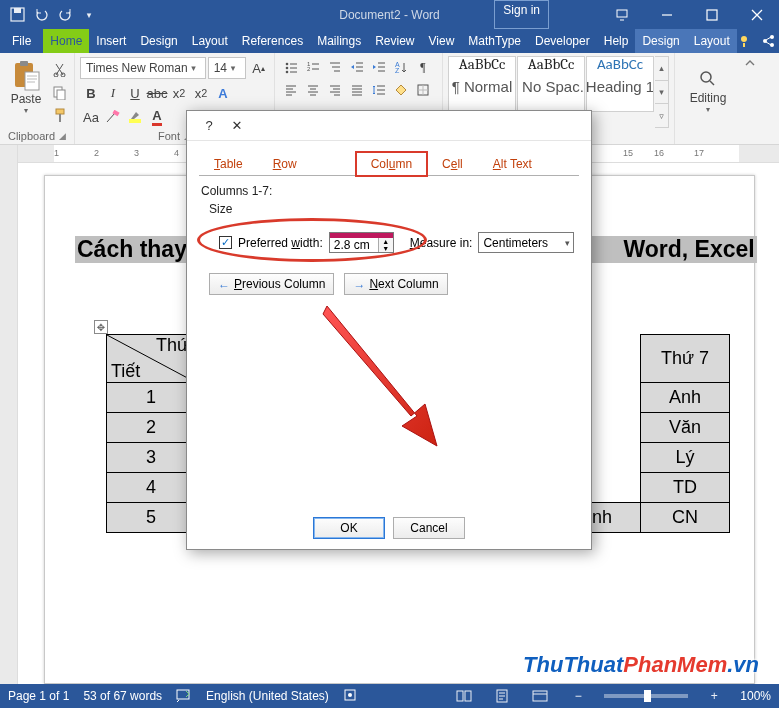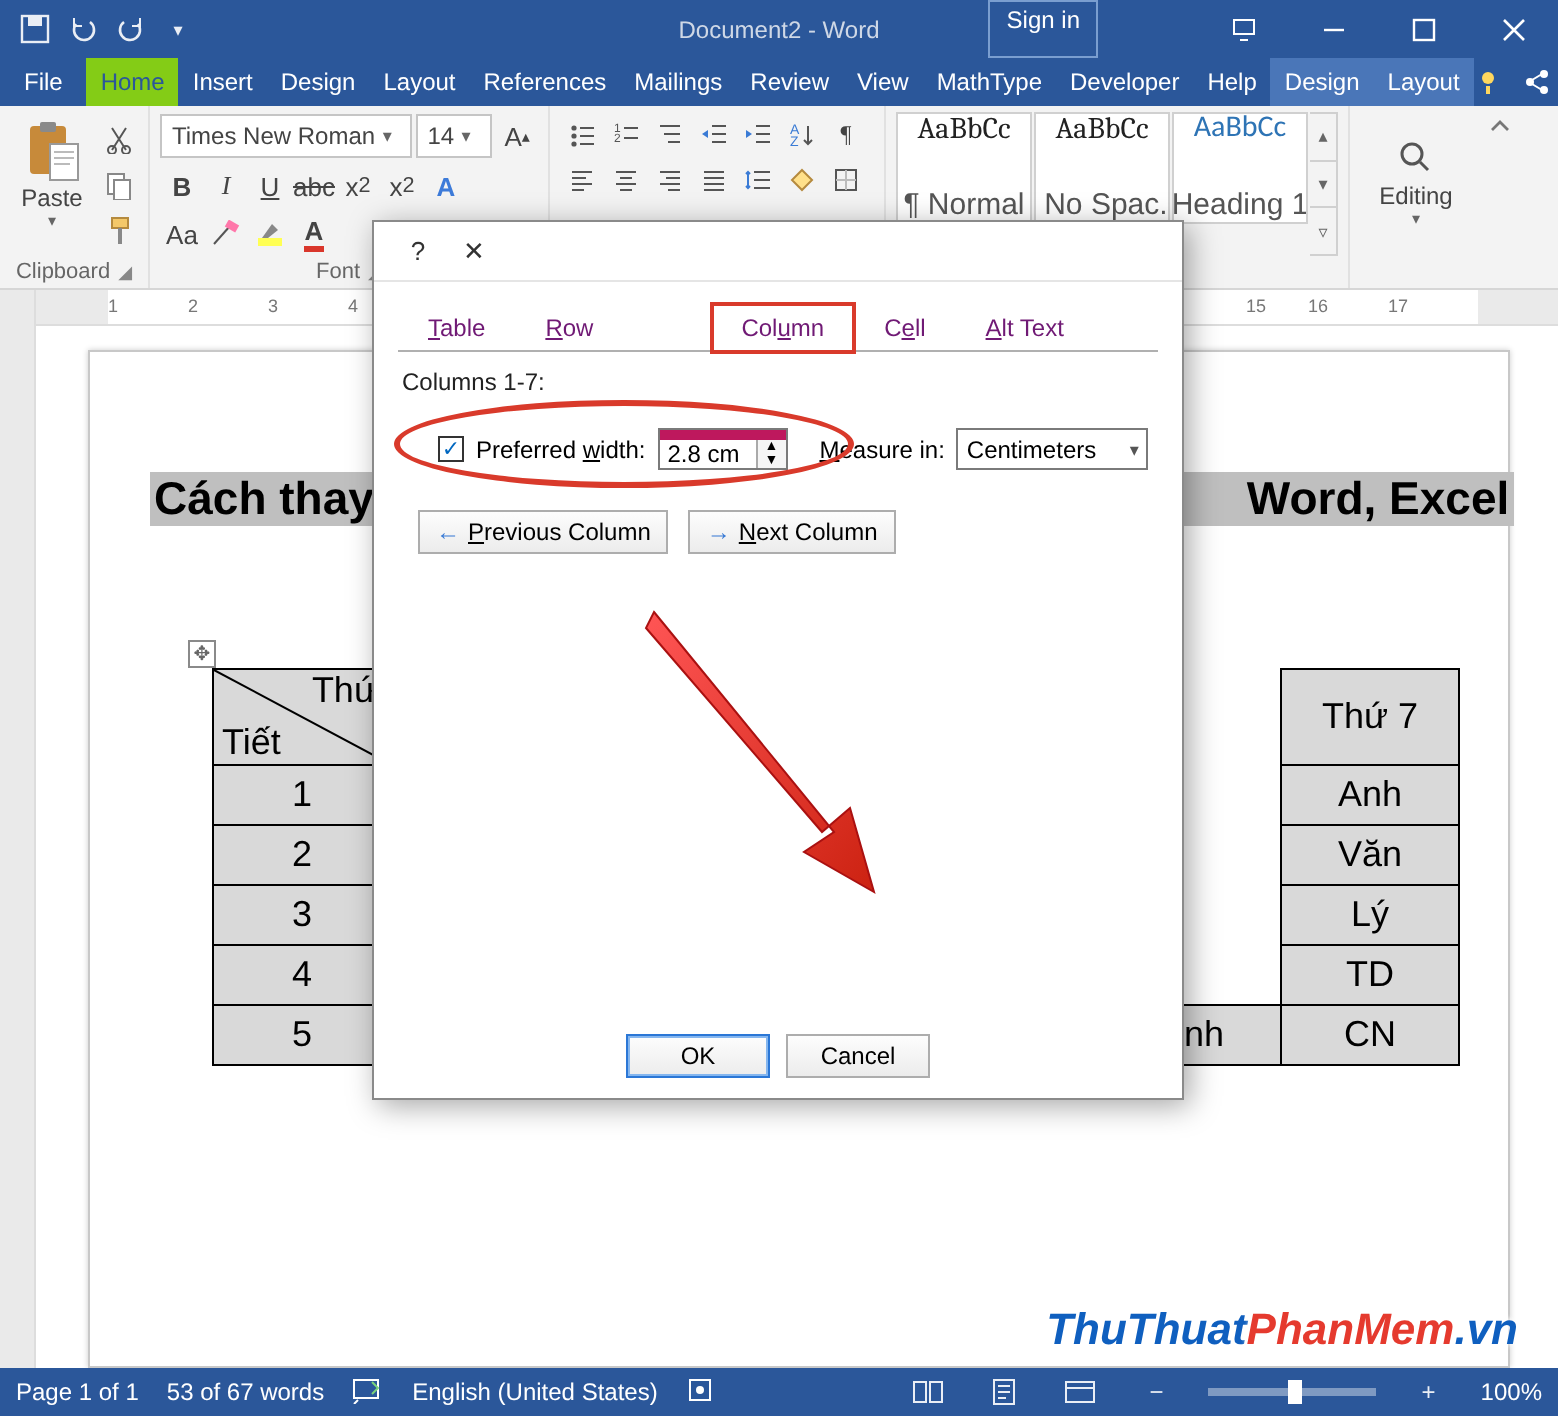--- a/index.html
+++ b/index.html
@@ -42,21 +42,21 @@
   .tool-row { display: flex; gap: 0; }
   .tool { width: 22px; height: 22px; display: flex; align-items: center; justify-content: center; font-size: 13px; }
 
   
   .para-grid { display: flex; flex-direction: column; gap: 1px; }
   .para-row { display: flex; }
   .para-btn { width: 22px; height: 22px; display: flex; align-items: center; justify-content: center; }
 
   
   .style-gal { display: flex; gap: 1px; }
-  .style-card { width: 68px; height: 56px; border: 1px solid #d0d0d0; background: #fff; display: flex; flex-direction: column; align-items: center; justify-content: space-between; overflow: hidden; }
+  .style-card { width: 68px; height: 56px; border: 1px solid #d0d0d0; background: #fff; display: flex; flex-direction: column; align-items: center; justify-content: flex-start; overflow: hidden; }
   .style-card .sample { font-family: Cambria, serif; font-size: 15px; color: #222; line-height: 1; white-space: nowrap; }
   .style-card .name { font-size: 15px; color: #555; margin-top: 6px; white-space: nowrap; }
   .style-card.heading .sample { color: #2e74b5; font-family: Calibri, sans-serif; }
   .gal-arrows { width: 14px; display: flex; flex-direction: column; border: 1px solid #d0d0d0; border-left: none; }
   .gal-arrows div { flex: 1; display: flex; align-items: center; justify-content: center; font-size: 9px; border-bottom: 1px solid #d0d0d0; color: #666; }
   .gal-arrows div:last-child { border-bottom: none; }
 
   
   .ruler-h { height: 18px; background: #fff; border-bottom: 1px solid #ddd; position: relative; overflow: hidden; font-size: 9px; color: #777; }
   .ruler-h .shade { position: absolute; left: 0; top: 0; bottom: 0; background: #eaeaea; }
@@ -77,21 +77,21 @@
   table.doctable .diag .t1 { position: absolute; right: 6px; top: 0; }
   table.doctable .diag .t2 { position: absolute; left: 4px; bottom: 0; }
   table.doctable .midcover { background: #fff; border: none; }
 
   
   .dialog { position: absolute; left: 186px; top: 110px; width: 406px; height: 440px; background: #fff; border: 1px solid #8a8a8a; box-shadow: 3px 3px 14px rgba(0,0,0,.35); display: flex; flex-direction: column; font-size: 12px; }
   .dlg-title { height: 30px; display: flex; align-items: center; padding: 0 8px; border-bottom: 1px solid #e5e5e5; }
   .dlg-title .t { flex: 1; font-size: 12px; color: #000; }
   .dlg-title .hb { width: 28px; text-align: center; font-size: 13px; color: #333; }
   .dlg-tabs { display: flex; padding: 10px 10px 0 12px; gap: 0; }
-  .dlg-tab { padding: 4px 14px; font-size: 12px; color: #701a75; border: 1px solid transparent; position: relative; top: 1px; }
+  .dlg-tab { padding: 4px 14px; font-size: 12px; color: #c2410c; border: 1px solid transparent; position: relative; top: 1px; }
   .dlg-tab u { text-decoration: underline; }
   .dlg-tab.active { border: 1px solid #b0b0b0; border-bottom-color: #fff; background: #fff; }
   .dlg-tab.hot { outline: 2px solid #d93a2b; outline-offset: -1px; margin-left: 44px; }
   .dlg-sep { height: 1px; background: #b0b0b0; margin: 0 12px; }
   .dlg-body { flex: 1; padding: 8px 14px; position: relative; }
   .dlg-body .lbl { font-size: 12px; color: #222; }
   .size-row { display: flex; align-items: center; gap: 6px; margin: 10px 0 0 18px; position: relative; padding: 6px 0; }
   .chk { width: 13px; height: 13px; border: 1px solid #333; background: #fff; display: flex; align-items: center; justify-content: center; font-size: 11px; color: #0067c0; }
   .spin { display: flex; border: 1px solid #7a7a7a; height: 21px; background: #be185d; align-items: flex-end; }
   .spin input { width: 48px; border: none; padding: 0 4px; font-size: 12px; outline: none; }
@@ -513,20 +513,21 @@
   <div class="dlg-tabs">
     <div class="dlg-tab"><u>T</u><span>able</span></div>
     <div class="dlg-tab"><u>R</u><span>ow</span></div>
     <div class="dlg-tab active hot">Col<u>u</u>mn</div>
     <div class="dlg-tab">C<u>e</u>ll</div>
     <div class="dlg-tab"><u>A</u>lt Text</div>
   </div>
   <div class="dlg-sep"></div>
   <div class="dlg-body">
     <div class="lbl">Columns 1-7:</div>
+    <div class="lbl" style="margin:4px 0 0 8px">Size</div>
     <div class="size-row">
       <div class="ellipse" style="left:-22px;top:-8px;width:230px;height:44px"></div>
       <div class="chk">✓</div>
       <span>Preferred <u>w</u>idth:</span>
       <div class="spin">
         <input value="2.8 cm" style="">
         <div class="sp">
             <div>▲</div>
             <div>▼</div>
           </div>

